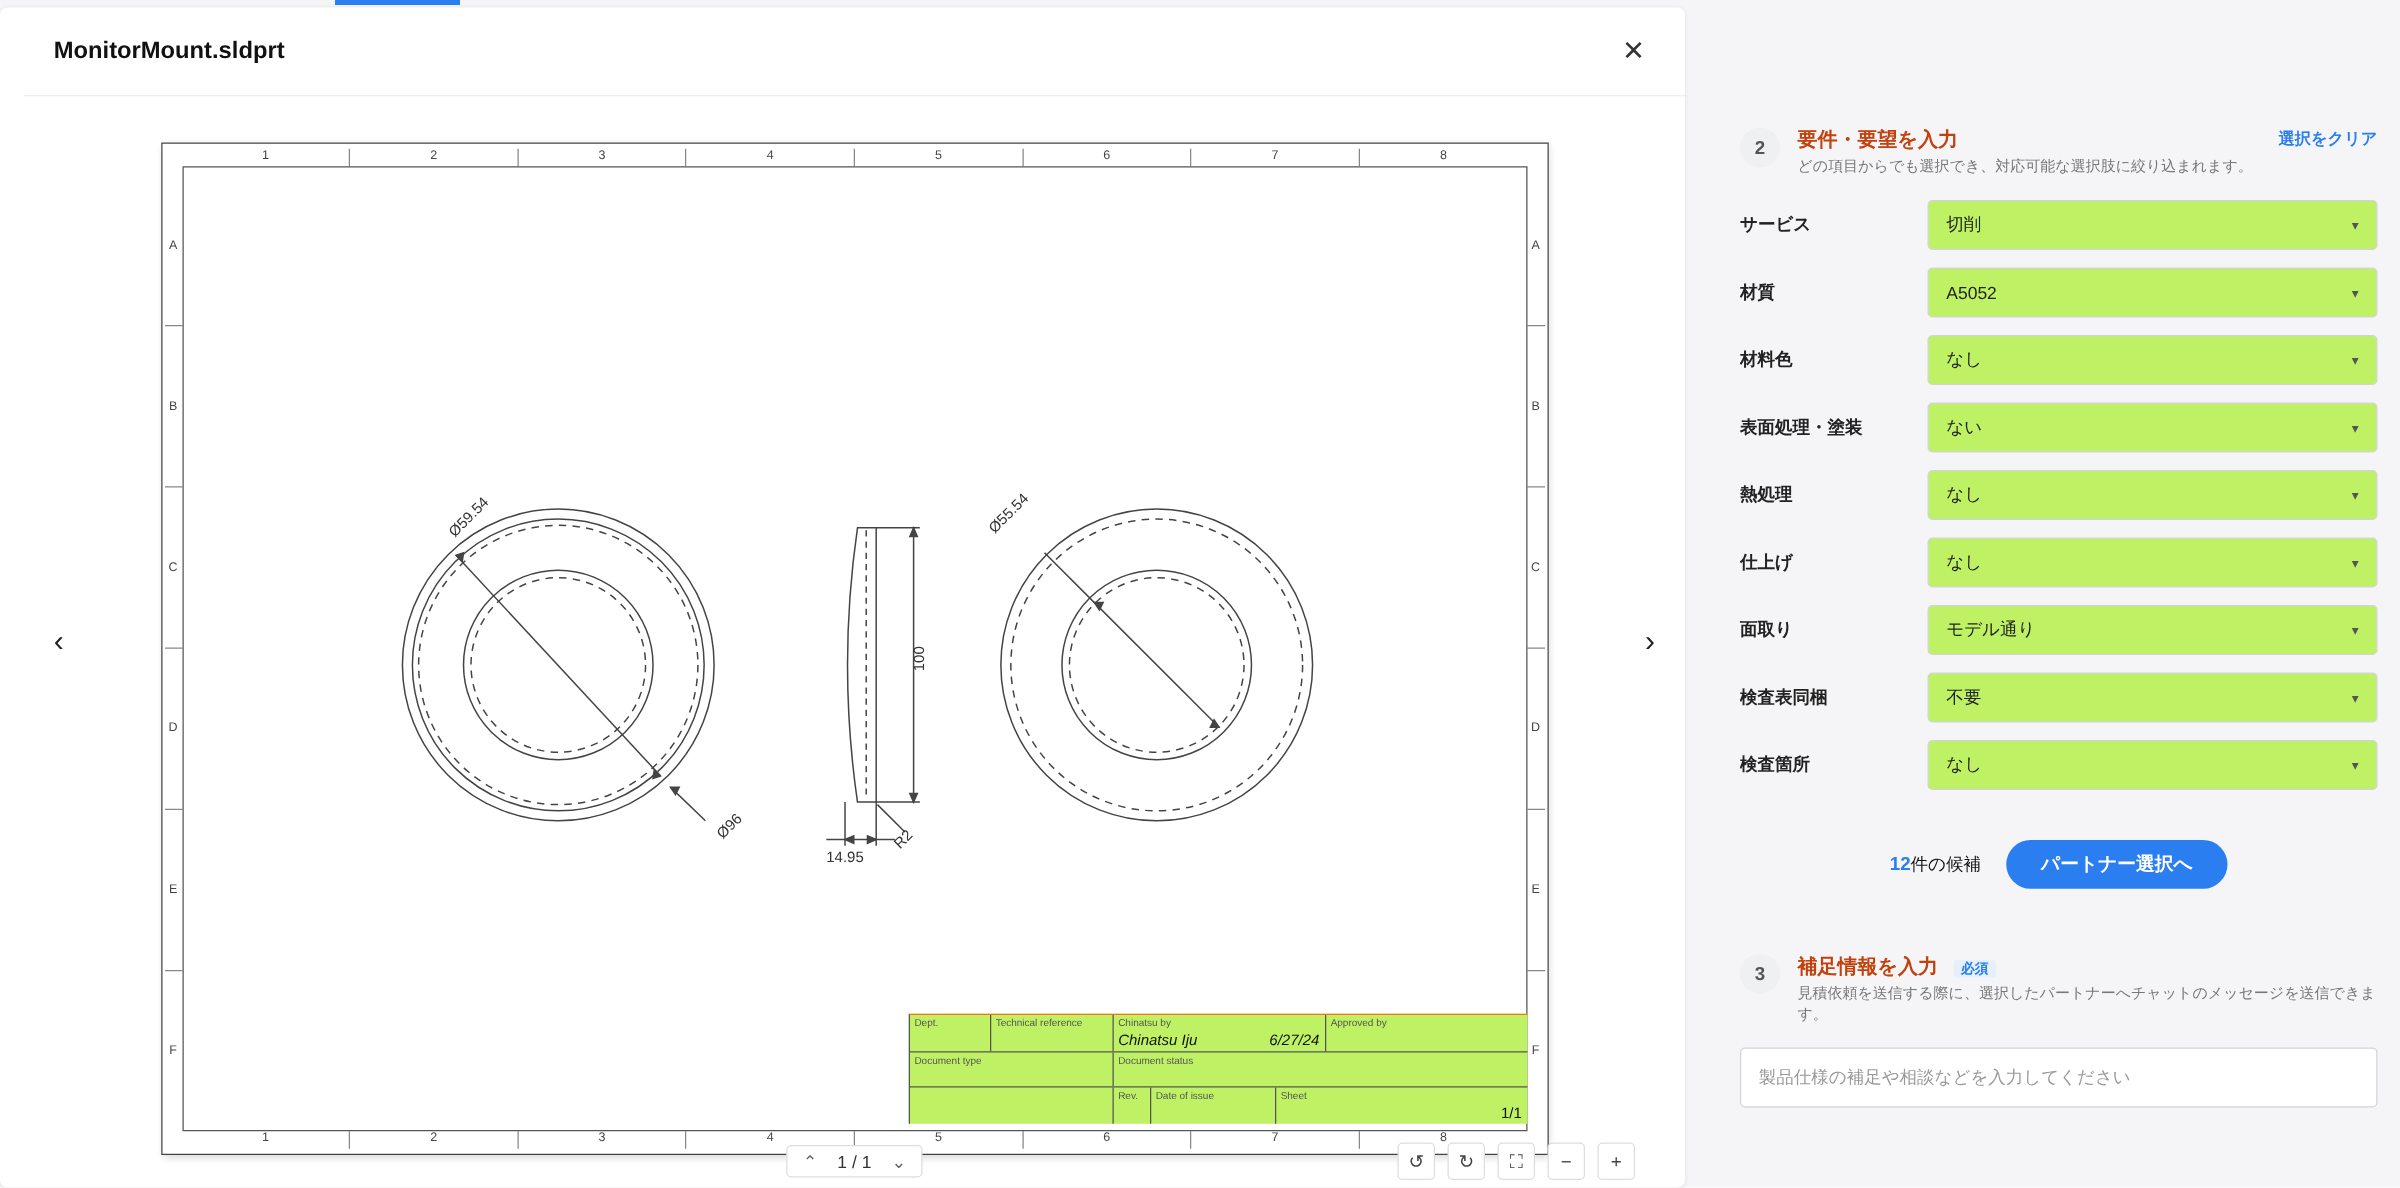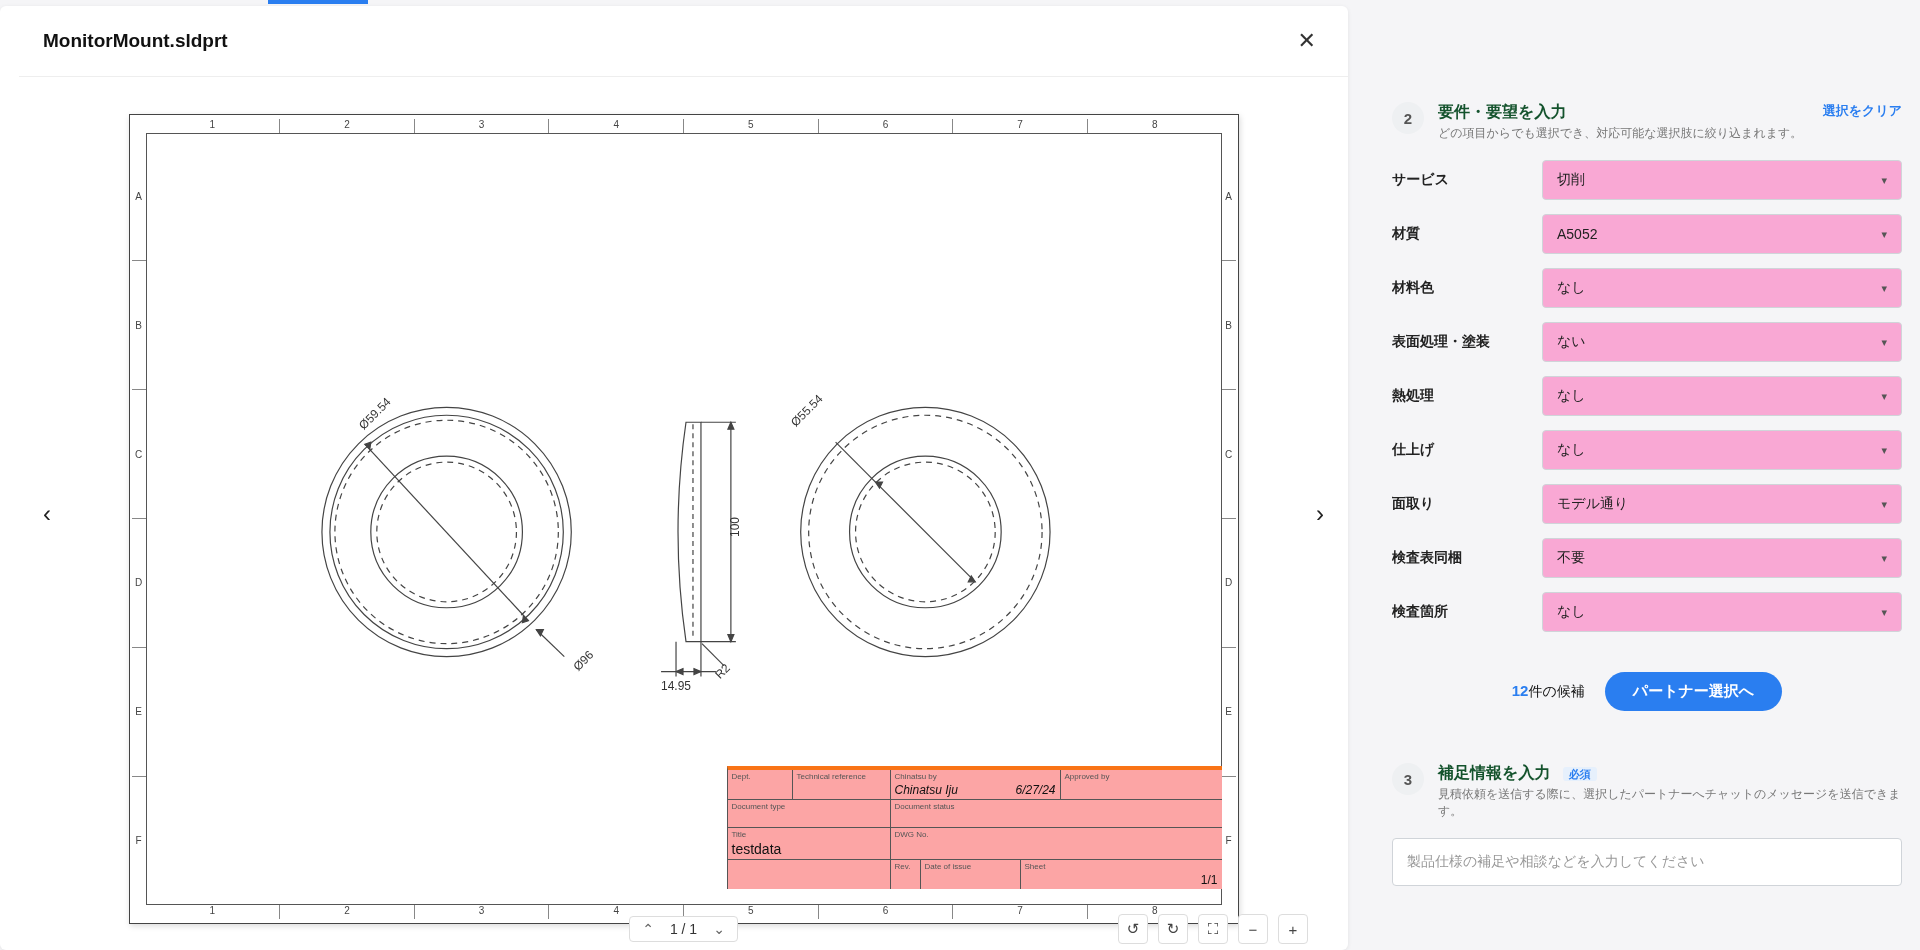--- a/index.html
+++ b/index.html
@@ -33,21 +33,21 @@
 .ruler-left { left: 2px; }
 .ruler-right { right: 2px; }
 .ruler-row { flex: 1; display: flex; align-items: center; justify-content: center; font-size: 10px; color: #444; border-top: 1px solid #888; }
 .ruler-row:first-child { border-top: none; }
 
 .drawing-frame { position: absolute; top: 18px; left: 16px; right: 16px; bottom: 18px; border: 1px solid #555; }
 
 .shape-area { position: absolute; top: 18px; left: 16px; right: 16px; bottom: 18px; }
 .shape-area svg { width: 100%; height: 100%; }
 
-.title-block { position: absolute; right: 0; bottom: 16px; width: 495px; border-top: 4px solid #f97316; border-left: 1px solid #555; font-size: 9px; color: #444; background: #fca5a5; }
+.title-block { position: absolute; right: 0; bottom: 6px; width: 495px; border-top: 1px solid #f97316; border-left: 1px solid #555; font-size: 9px; color: #444; background: #bef264; }
 .tb-row { display: flex; border-bottom: 1px solid #555; }
 .tb-row:last-child { border-bottom: none; }
 .tb-cell { border-right: 1px solid #555; padding: 2px 4px; }
 .tb-cell:last-child { border-right: none; }
 .tb-label { font-size: 8px; color: #555; }
 .tb-value { font-size: 12px; color: #111; padding-top: 2px; }
 
 .viewer-toolbar { position: absolute; bottom: 8px; left: 0; right: 0; display: flex; align-items: center; justify-content: center; gap: 8px; }
 .page-nav { display: flex; align-items: center; gap: 6px; background: #fff; border: 1px solid #ddd; border-radius: 4px; padding: 2px 6px; }
 .page-btn { background: none; border: none; cursor: pointer; font-size: 14px; color: #666; padding: 2px 6px; }
@@ -57,28 +57,28 @@
 
 .right-panel { flex: 1; padding: 0 14px 0 44px; display: flex; flex-direction: column; overflow: hidden; }
 
 .scroll-region { flex: 1; overflow-y: auto; padding-top: 102px; padding-right: 4px; }
 .scroll-region::-webkit-scrollbar { width: 8px; }
 .scroll-region::-webkit-scrollbar-thumb { background: #bbb; border-radius: 4px; }
 
 .step-header { display: flex; align-items: flex-start; margin-bottom: 18px; }
 .step-num { width: 32px; height: 32px; border-radius: 50%; background: #eef0f2; color: #555; font-weight: 700; display: flex; align-items: center; justify-content: center; font-size: 15px; margin-right: 14px; flex-shrink: 0; }
 .step-info { flex: 1; }
-.step-title { font-size: 16px; font-weight: 700; color: #14532d; }
+.step-title { font-size: 16px; font-weight: 700; color: #c2410c; }
 .step-desc { font-size: 12px; color: #777; margin-top: 2px; }
 .clear-link { font-size: 13px; color: #2a7ef0; font-weight: 700; cursor: pointer; background: none; border: none; white-space: nowrap; margin-left: 0; }
 
 .form-rows { margin-bottom: 28px; }
 .form-row { display: flex; align-items: center; margin-bottom: 14px; }
 .form-label { width: 150px; font-size: 14px; font-weight: 700; color: #222; }
-.form-select { flex: 1; height: 40px; border: 1px solid #d0d4d9; border-radius: 4px; padding: 0 14px; font-size: 14px; color: #222; background: #f9a8d4; display: flex; align-items: center; justify-content: space-between; cursor: pointer; }
+.form-select { flex: 1; height: 40px; border: 1px solid #d0d4d9; border-radius: 4px; padding: 0 14px; font-size: 14px; color: #222; background: #bef264; display: flex; align-items: center; justify-content: space-between; cursor: pointer; }
 .caret { font-size: 11px; color: #555; }
 
 .footer-bar { display: flex; align-items: center; justify-content: center; gap: 20px; padding: 12px 0; }
 .candidate-text { font-size: 14px; color: #111; }
 .candidate-text .num { color: #2a7ef0; font-weight: 700; font-size: 15px; }
 .primary-btn { background: #2a7ef0; color: #fff; border: none; border-radius: 20px; padding: 10px 28px; font-size: 15px; font-weight: 700; cursor: pointer; }
 
 .req-badge { background: #e6f0fc; color: #2a7ef0; font-size: 11px; border-radius: 3px; padding: 1px 6px; margin-left: 8px; font-weight: 700; }
 
 .textarea-box { width: 100%; border: 1px solid #d0d4d9; border-radius: 4px; padding: 14px; font-size: 14px; color: #999; margin-top: 10px; min-height: 48px; background: #fff; }
@@ -219,29 +219,20 @@
             <div class="tb-row">
               <div class="tb-cell" style="width:163px">
                   <div class="tb-label">Document type</div>
                   <div style="height:14px"></div>
                 </div>
               <div class="tb-cell" style="flex:1">
                   <div class="tb-label">Document status</div>
                 </div>
             </div>
             <div class="tb-row">
-              <div class="tb-cell" style="width:163px">
-                <div class="tb-label">Title</div>
-                <div class="tb-value" style="font-size:14px">testdata</div>
-              </div>
-              <div class="tb-cell" style="flex:1">
-                  <div class="tb-label">DWG No.</div>
-                </div>
-            </div>
-            <div class="tb-row">
               <div class="tb-cell" style="width:163px"></div>
               <div class="tb-cell" style="width:30px">
                   <div class="tb-label">Rev.</div>
                 </div>
               <div class="tb-cell" style="width:100px">
                   <div class="tb-label">Date of issue</div>
                 </div>
               <div class="tb-cell" style="flex:1">
                 <div class="tb-label">Sheet</div>
                 <div class="tb-value" style="text-align:right">1/1</div>

